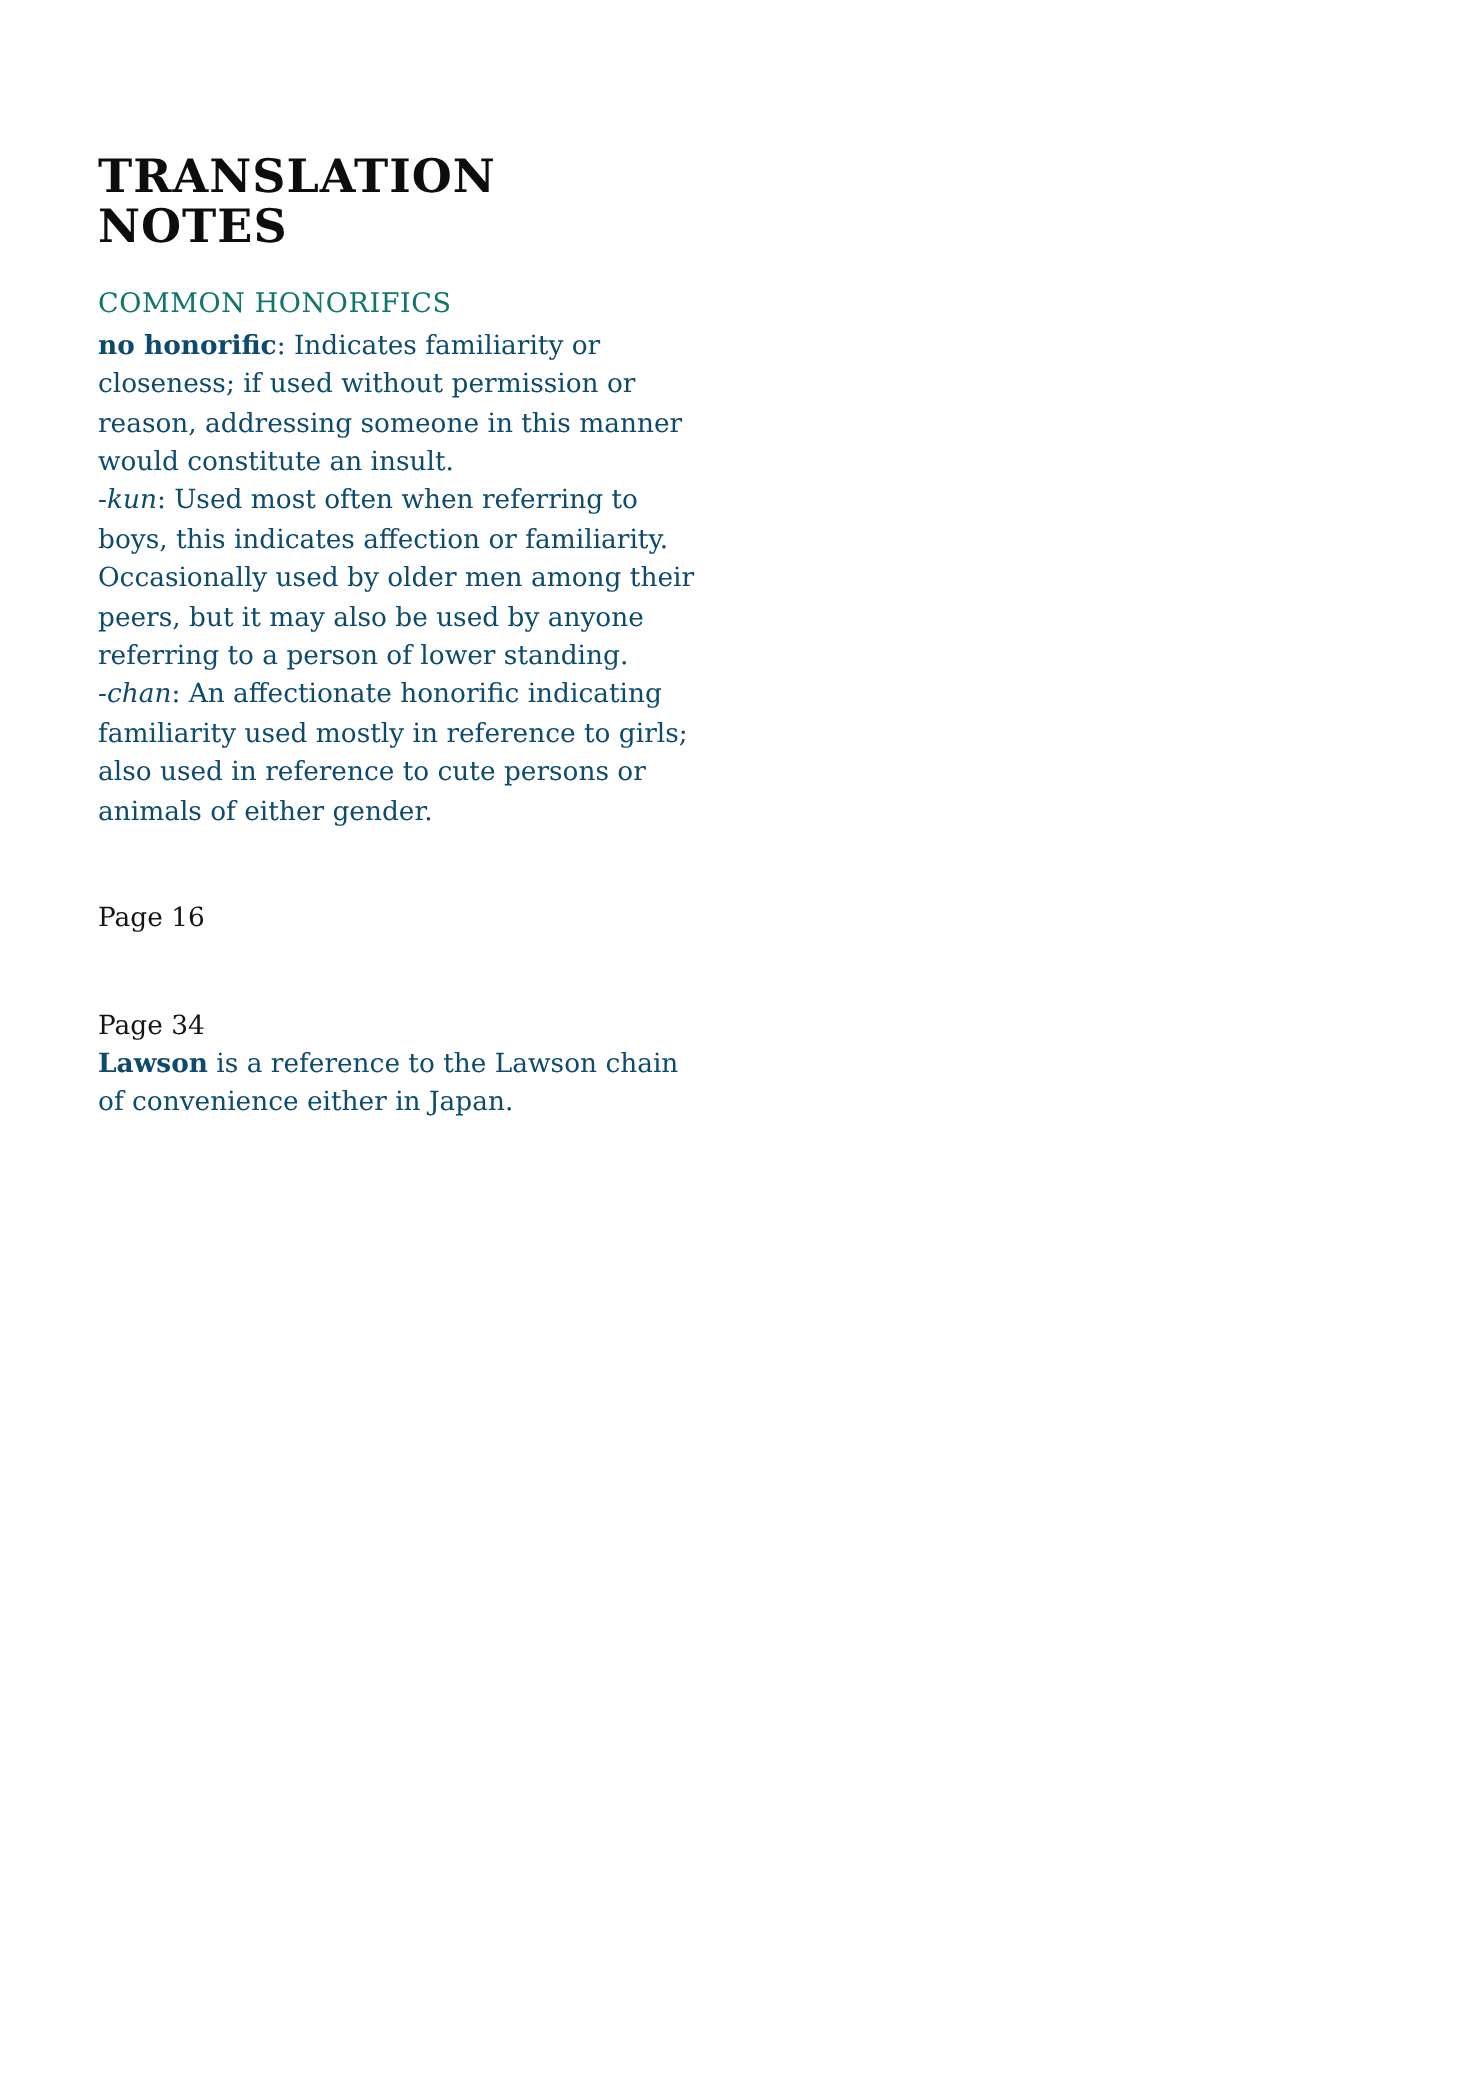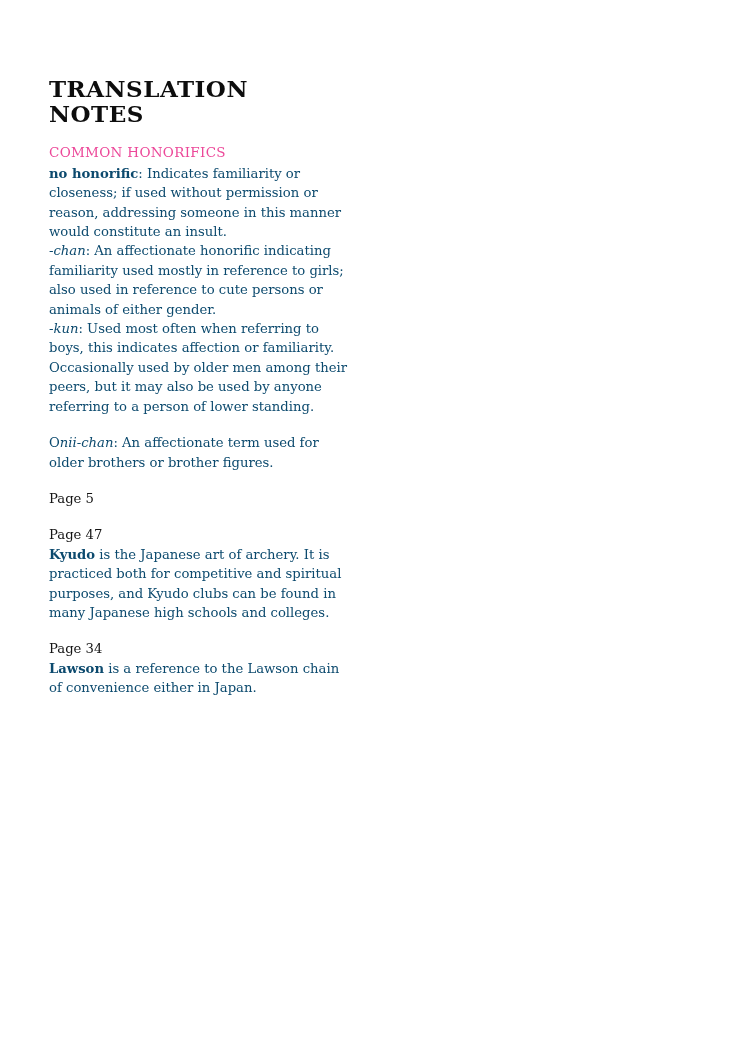--- a/index.html
+++ b/index.html
@@ -32,21 +32,21 @@
     font-weight: bold;
     letter-spacing: 0.5px;
     color: #0d0d0d;
     margin: 0 0 16px 0;
     line-height: 1.1;
   }
   .section-head {
     font-family: "DejaVu Serif", serif;
     font-size: 13.5px;
     letter-spacing: 0.3px;
-    color: #ec4899;
+    color: #0f766e;
     margin: 0 0 3px 0;
     line-height: 1.35;
   }
   .body-text {
     font-family: "DejaVu Serif", serif;
     font-size: 13.2px;
     line-height: 1.47;
     color: #0c4a6e;
     margin: 0;
     text-align: left;
@@ -82,43 +82,38 @@
 
     <h1 class="page-title">TRANSLATION NOTES</h1>
 
     <div class="section-head">COMMON HONORIFICS</div>
 
     <div class="honorific-list">
 
       <p class="body-text"><span class="term">no honorific</span><span>: Indicates familiarity or closeness; if used without permission or reason, addressing someone in this manner would constitute an insult.</span></p>
 
 
+      <p class="body-text"><span class="ital">-kun</span><span>: Used most often when referring to boys, this indicates affection or familiarity. Occasionally used by older men among their peers, but it may also be used by anyone referring to a person of lower standing.</span></p>
+
       <p class="body-text"><span class="ital">-chan</span><span>: An affectionate honorific indicating familiarity used mostly in reference to girls; also used in reference to cute persons or animals of either gender.</span></p>
-
-      <p class="body-text"><span class="ital">-kun</span><span>: Used most often when referring to boys, this indicates affection or familiarity. Occasionally used by older men among their peers, but it may also be used by anyone referring to a person of lower standing.</span></p>
 
 
     </div>
 
     <div class="block-gap"></div>
 
-    <p class="body-text"><span>O</span><span class="ital">nii-chan</span><span>: An affectionate term used for older brothers or brother figures.</span></p>
 
     <div class="block-gap"></div>
 
     <div class="note-block">
-      <p class="page-ref">Page 5</p>
+      <p class="page-ref">Page 16</p>
     </div>
 
     <div class="block-gap"></div>
 
-    <div class="note-block">
-      <p class="page-ref">Page 47</p>
-      <p class="body-text"><span class="term">Kyudo</span><span> is the Japanese art of archery. It is practiced both for competitive and spiritual purposes, and Kyudo clubs can be found in many Japanese high schools and colleges.</span></p>
-    </div>
 
     <div class="block-gap"></div>
 
     <div class="note-block">
       <p class="page-ref">Page 34</p>
       <p class="body-text"><span class="term">Lawson</span><span> is a reference to the Lawson chain of convenience either in Japan.</span></p>
     </div>
 
   </div>
 </div>

